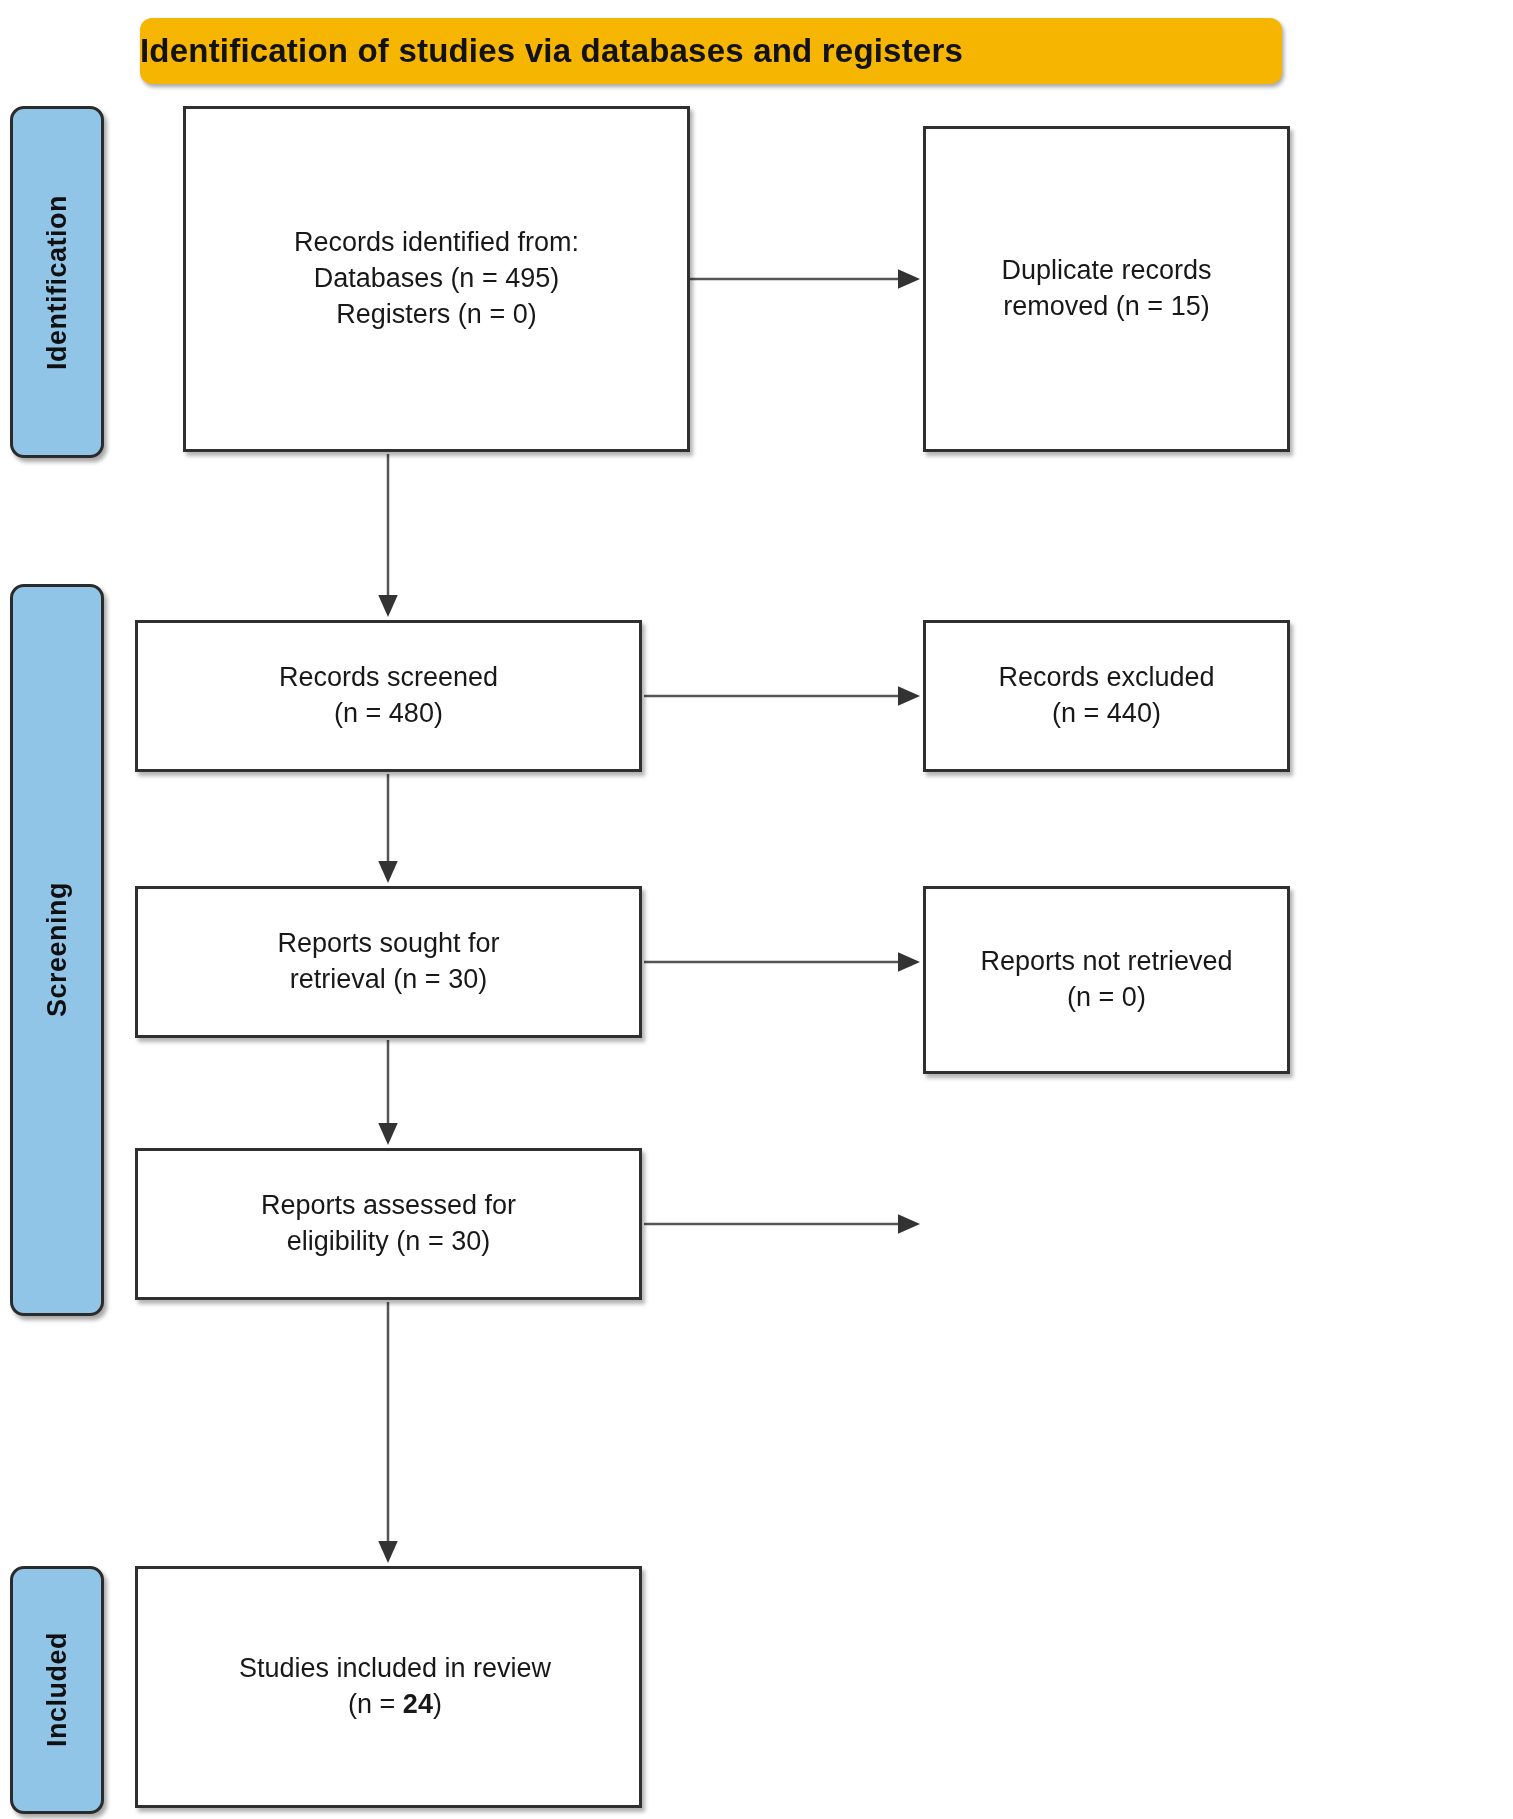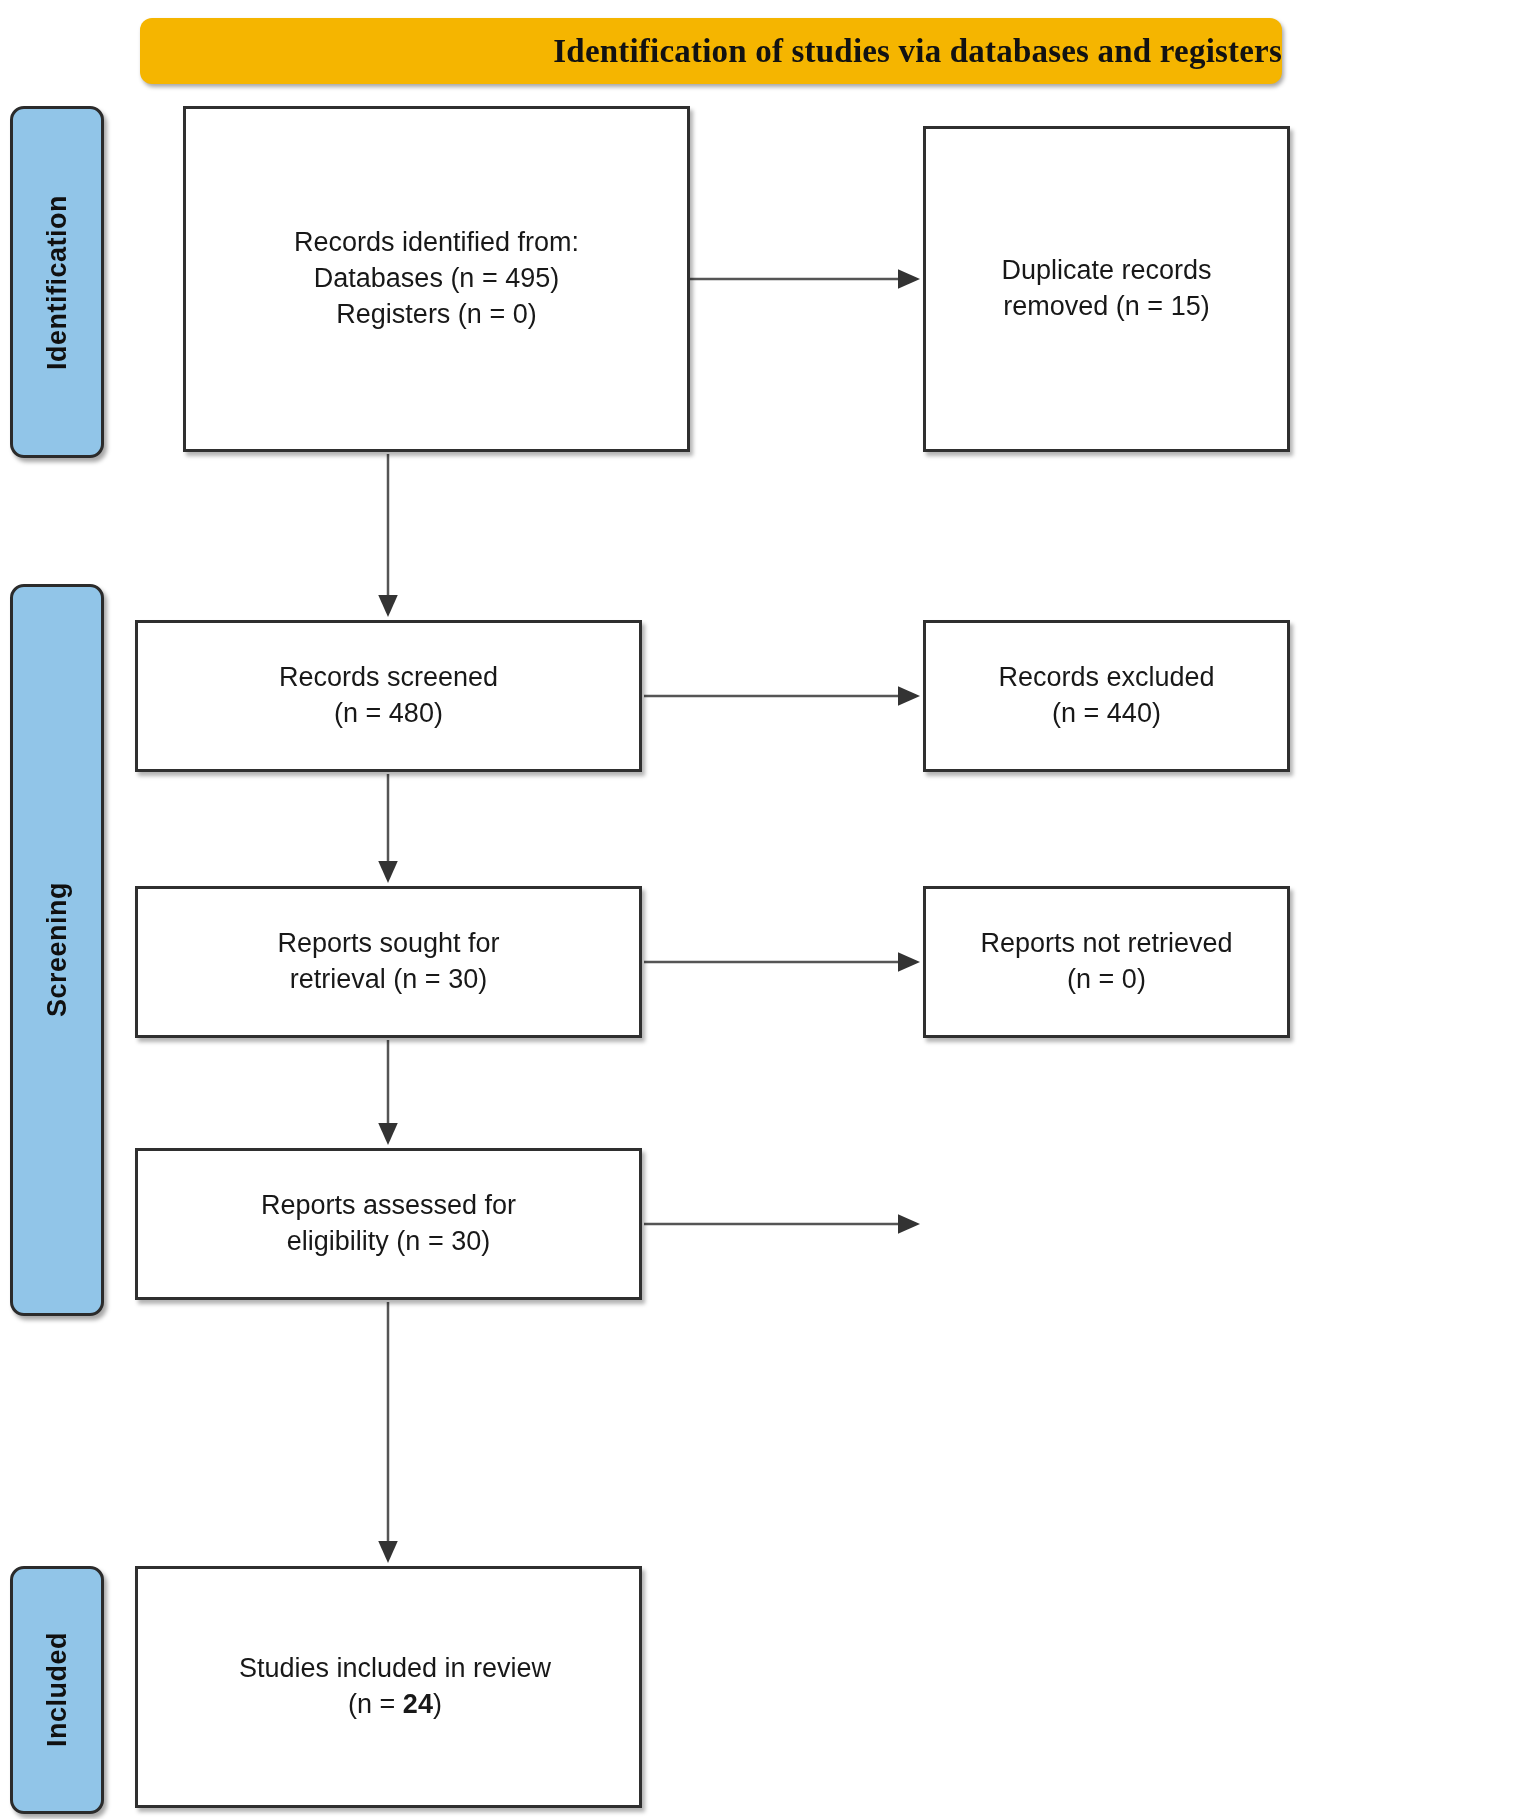--- a/index.html
+++ b/index.html
@@ -23,22 +23,21 @@
     position: absolute;
     left: 140px;
     top: 18px;
     width: 1142px;
     height: 66px;
     background: #f5b500;
     border-radius: 12px;
     box-shadow: 2px 3px 4px rgba(0,0,0,0.35);
     display: flex;
     align-items: center;
-    justify-content: flex-end;
-    font-family: Liberation Serif, serif;
+    justify-content: flex-start;
   }
   .banner-text {
     font-size: 33px;
     font-weight: bold;
     color: #121212;
     letter-spacing: 0.2px;
     text-align: center;
   }
 
   
@@ -94,21 +93,21 @@
   
   #box-identified   { left: 135px; top: 106px;  width: 507px; height: 346px; margin-left: 48px; }
   #box-screened     { left: 135px; top: 620px;  width: 507px; height: 152px; }
   #box-sought       { left: 135px; top: 886px;  width: 507px; height: 152px; }
   #box-assessed     { left: 135px; top: 1148px; width: 507px; height: 152px; }
   #box-included     { left: 135px; top: 1566px; width: 507px; height: 242px; padding-left: 13px; }
 
   
   #box-duplicates   { left: 923px; top: 126px;  width: 367px; height: 326px; }
   #box-excluded     { left: 923px; top: 620px;  width: 367px; height: 152px; }
-  #box-notretrieved { left: 923px; top: 886px;  width: 367px; height: 152px; }
+  #box-notretrieved { left: 923px; top: 886px;  width: 367px; height: 188px; }
   #box-fulltext     { left: 923px; top: 1148px; width: 367px; height: 360px; }
 
   
   .conn {
     position: absolute;
     pointer-events: none;
   }
   .conn line, .conn polygon, .conn path {
     shape-rendering: geometricPrecision;
   }

